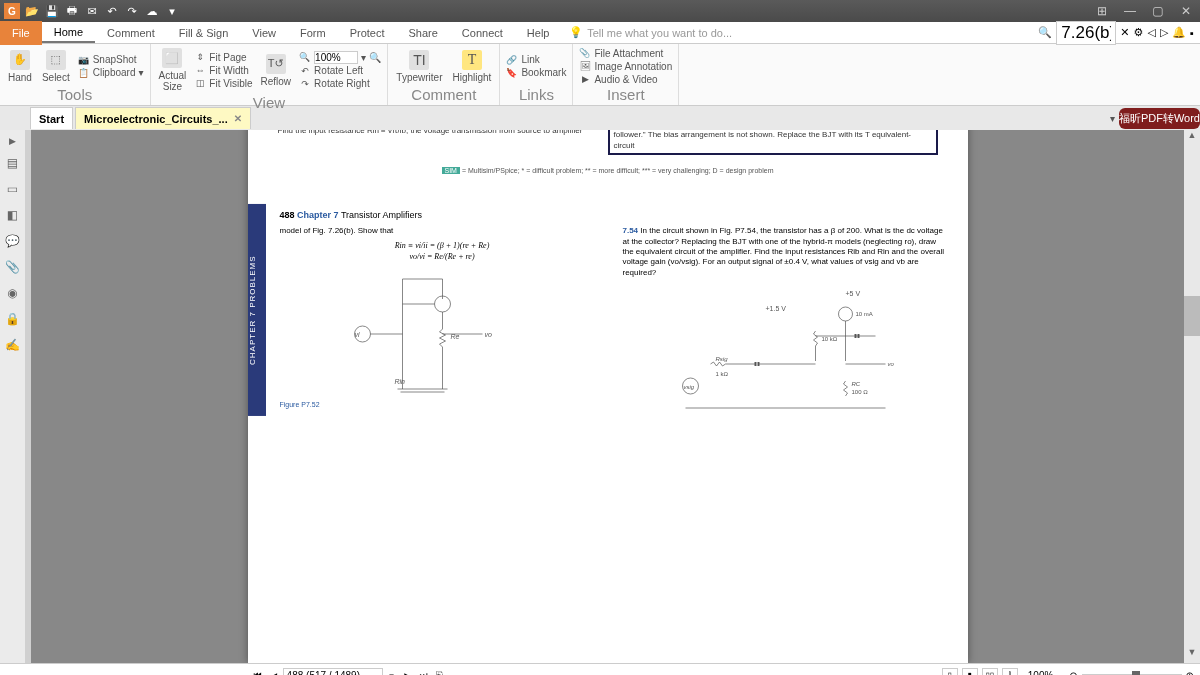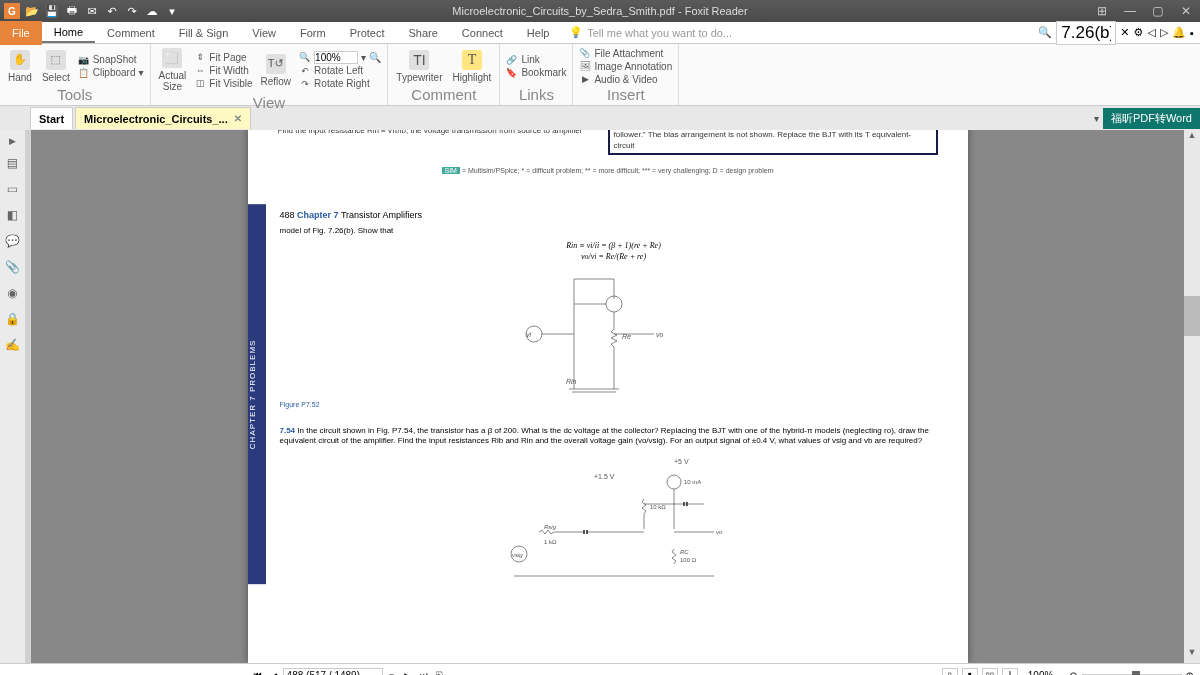--- a/index.html
+++ b/index.html
@@ -26,21 +26,21 @@
 .ribbon-group .group-label { text-align: center; font-size: 15px; color: #888; }
 .ribbon-btn { display: flex; flex-direction: column; align-items: center; gap: 2px; cursor: pointer; padding: 2px; }
 .ribbon-btn-icon { width: 20px; height: 20px; background: #e0e0e0; border-radius: 2px; display: flex; align-items: center; justify-content: center; font-size: 11px; }
 .ribbon-small-list { display: flex; flex-direction: column; gap: 1px; font-size: 10px; }
 .ribbon-small-item { display: flex; align-items: center; gap: 3px; cursor: pointer; }
 .ribbon-small-icon { width: 12px; height: 12px; display: inline-flex; align-items: center; justify-content: center; font-size: 9px; }
 
 .doc-tabs { height: 24px; background: #e8e8e8; display: flex; align-items: center; font-size: 11px; padding-left: 30px; }
 .doc-tab { background: #fff; border: 1px solid #ccc; border-bottom: none; padding: 2px 8px; display: flex; align-items: center; gap: 6px; height: 22px; margin-right: 2px; font-weight: bold; }
 .doc-tab .close { font-size: 10px; color: #888; cursor: pointer; }
-.doc-tabs .pdf-convert { margin-left: auto; background: #0f766e; color: #fff; padding: 3px 8px; font-size: 11px; display: flex; align-items: center; gap: 2px; }
+.doc-tabs .pdf-convert { margin-left: auto; background: #7f1d1d; color: #fff; padding: 3px 0; font-size: 11px; display: flex; align-items: center; gap: 2px; border-radius: 6px; }
 .doc-tabs .pdf-convert::before { content: ""; width: 0; height: 0; border-top: 4px solid transparent; border-bottom: 4px solid transparent; border-right: 6px solid #e8833a; margin-right: 2px; display: none; }
 
 .main-area { height: 533px; display: flex; background: #999; }
 .left-rail { width: 25px; background: #ebebeb; display: flex; flex-direction: column; align-items: center; gap: 8px; padding-top: 6px; }
 .rail-icon { width: 18px; height: 18px; display: flex; align-items: center; justify-content: center; font-size: 12px; color: #666; cursor: pointer; }
 .vert-collapse { width: 6px; background: #d0d0d0; }
 .page-canvas { flex: 1; background: #888; display: flex; justify-content: center; overflow: hidden; position: relative; }
 .page { width: 720px; background: #fff; margin-top: -20px; box-shadow: 0 0 8px rgba(0,0,0,.4); position: relative; font-family: Georgia, serif; }
 .right-scroll { width: 16px; background: #e8e8e8; display: flex; flex-direction: column; }
 .right-scroll .arrow { height: 16px; text-align: center; font-size: 9px; color: #666; cursor: pointer; }
@@ -50,23 +50,23 @@
 .page-top { padding: 6px 30px 8px; font-size: 8px; color: #333; line-height: 1.3; display: flex; gap: 12px; }
 .page-top .col { flex: 1; }
 .boxed { border: 2px solid #1a1a4a; padding: 2px 4px; }
 .sim-line { text-align: center; font-size: 7px; color: #555; margin-top: 4px; }
 .sim-badge { background: #4a9; color: #fff; padding: 0 3px; font-size: 7px; }
 
 .page-body { display: flex; margin-top: 30px; }
 .side-tab { width: 18px; background: #2a3a7a; color: #fff; writing-mode: vertical-rl; transform: rotate(180deg); text-align: center; font-size: 8px; padding: 6px 0; letter-spacing: 1px; font-family: Arial; }
 .content-col { flex: 1; padding: 6px 20px 0 14px; font-size: 8px; }
 .chapter-head { font-size: 9px; margin-bottom: 6px; }
-.chapter-head .num { font-weight: normal; }
+.chapter-head .num { font-weight: bold; }
 .chapter-head .ch { color: #2a5aa0; font-weight: bold; }
-.two-col { display: flex; gap: 18px; flex-direction: column; }
+.two-col { display: flex; gap: 18px; }
 .two-col > div { flex: 1; }
 .prob-text { font-size: 8px; line-height: 1.3; }
 .circuit-box { height: 130px; margin-top: 8px; position: relative; font-size: 7px; color: #555; }
 .fig-label { color: #2a5aa0; font-size: 7px; margin-top: 2px; }
 
 .status-bar { height: 24px; background: #fff; border-top: 1px solid #ccc; display: flex; align-items: center; font-size: 10px; padding: 0 6px; gap: 6px; }
 .status-bar .nav-arrows { display: flex; gap: 2px; margin: 0 auto; align-items: center; }
 .status-bar .nav-btn { width: 14px; text-align: center; cursor: pointer; font-size: 9px; }
 .status-bar .page-input { border: 1px solid #ccc; width: 100px; font-size: 10px; padding: 1px 3px; }
 .status-bar .right { margin-left: auto; display: flex; align-items: center; gap: 4px; }
@@ -84,21 +84,20 @@
     <span class="foxit-logo">G</span>
     <span class="qat-icon">📂</span>
     <span class="qat-icon">💾</span>
     <span class="qat-icon">🖶</span>
     <span class="qat-icon">✉</span>
     <span class="qat-icon">↶</span>
     <span class="qat-icon">↷</span>
     <span class="qat-icon">☁</span>
     <span class="qat-icon">▾</span>
   </div>
-  <span class="title-text">Microelectronic_Circuits_by_Sedra_Smith.pdf - Foxit Reader</span>
   <div class="win-controls">
     <span class="win-btn">⊞</span>
     <span class="win-btn">—</span>
     <span class="win-btn">▢</span>
     <span class="win-btn">✕</span>
   </div>
 </div>
 
 <div class="ribbon-tabs">
   <div class="file-tab">File</div>

